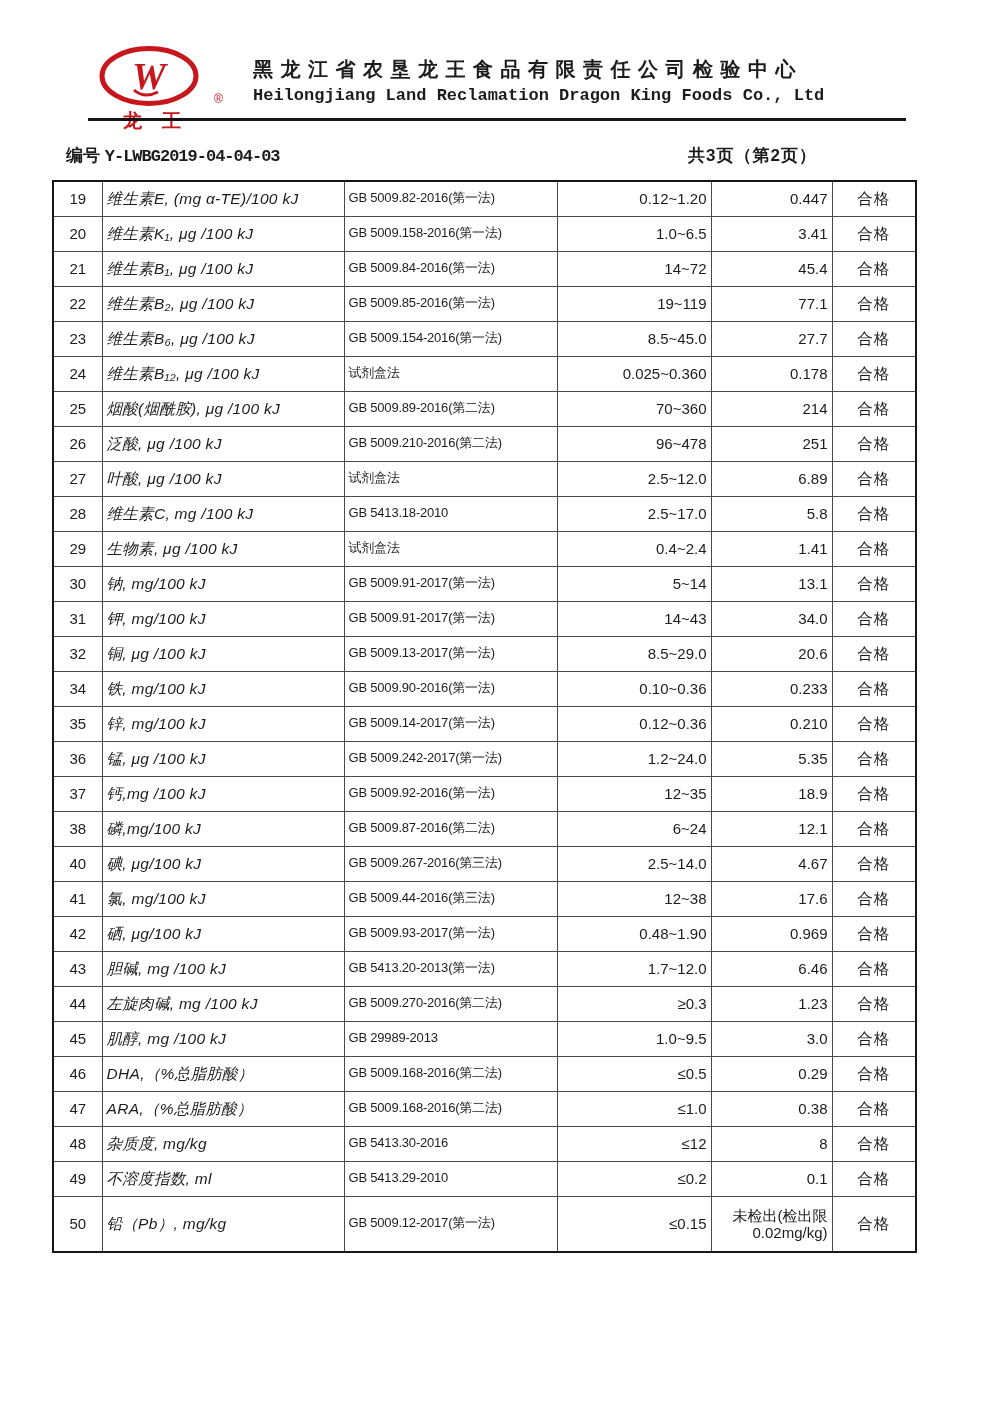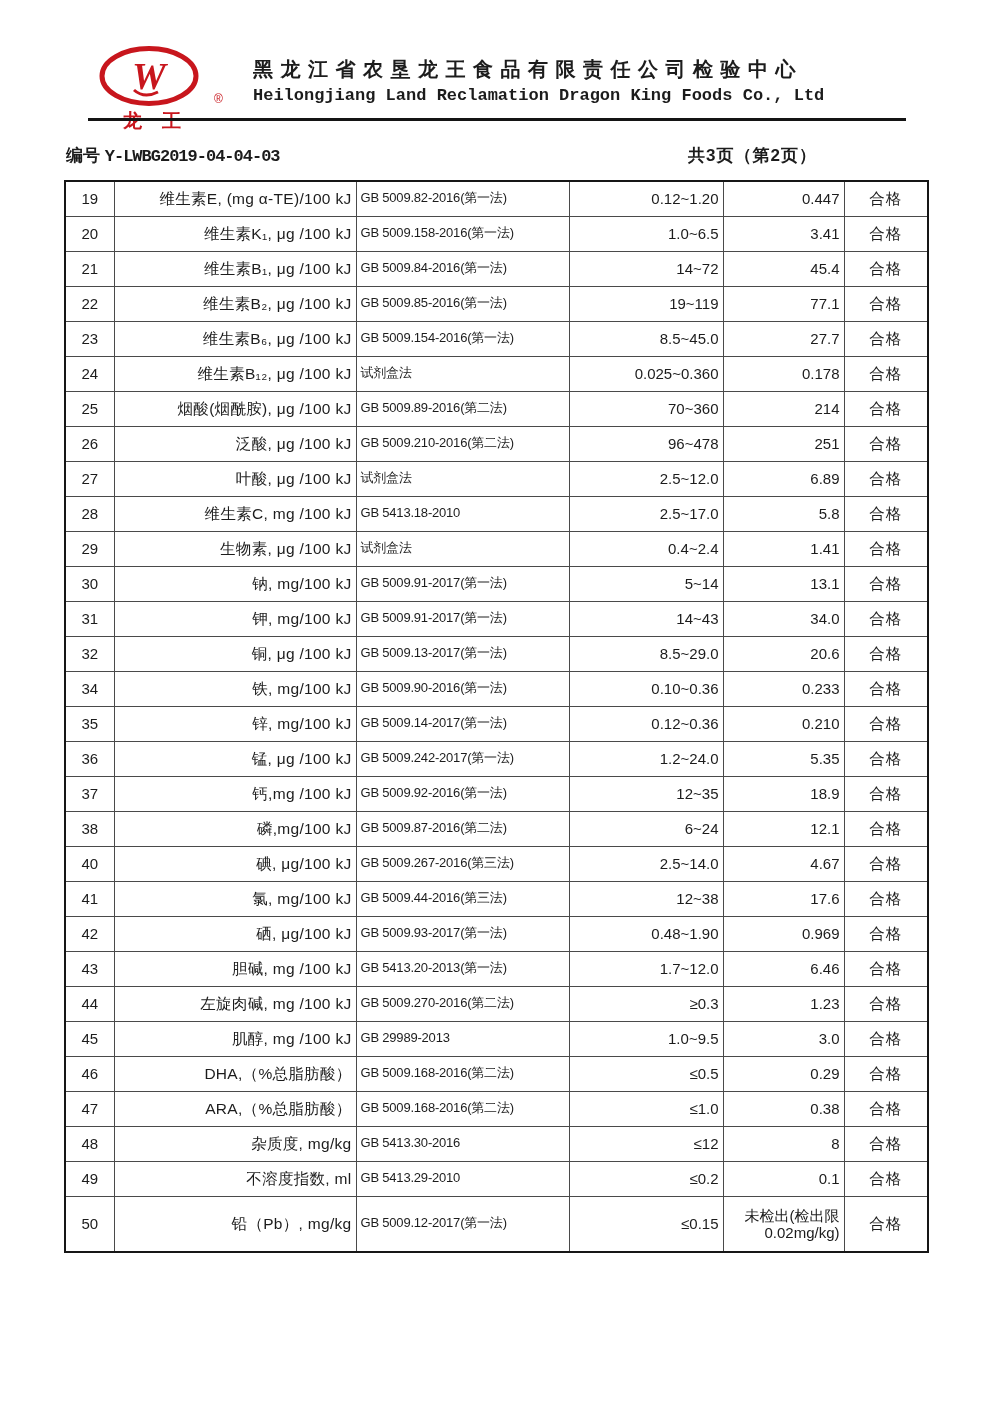--- a/index.html
+++ b/index.html
@@ -43,38 +43,38 @@
     font-size:17px; font-weight:bold; white-space:nowrap;
   }
   .doc-no .num { font-family:"Liberation Mono", monospace; letter-spacing:-1px; font-weight:bold; }
   .page-info {
     position:absolute; left:688px; top:144px;
     font-size:17px; font-weight:bold; letter-spacing:1px; white-space:nowrap;
   }
 
   
   table.report {
-    position:absolute; left:64px; top:180px;
+    position:absolute; left:52px; top:180px;
     width:863px;
     border-collapse:collapse; table-layout:fixed;
     border:2px solid #161616;
     padding-left:21px;
   }
   table.report td {
     border:1px solid #4a4a4a;
     vertical-align:middle;
     padding:0 4px;
     line-height:1.15;
     overflow:hidden;
   }
   table.report tr { height:35px; }
   table.report tr.tall { height:56px; }
 
   td.c-no     { text-align:center; font-size:15px; }
-  td.c-item   { text-align:right;  padding-left:9px;  font-size:15.5px; letter-spacing:0.3px; }
+  td.c-item   { text-align:left;  padding-left:9px;  font-size:15.5px; letter-spacing:0.3px;font-style:italic; }
   td.c-method { text-align:left;  padding-left:9px;  font-size:13px;  letter-spacing:-0.2px; }
   td.c-std    { text-align:right; font-size:15px; }
   td.c-result { text-align:right; font-size:15px; }
   td.c-concl  { text-align:center; font-size:15.5px; letter-spacing:1px; }
 </style>
 </head>
 <body>
 
 <div class="page">
 

